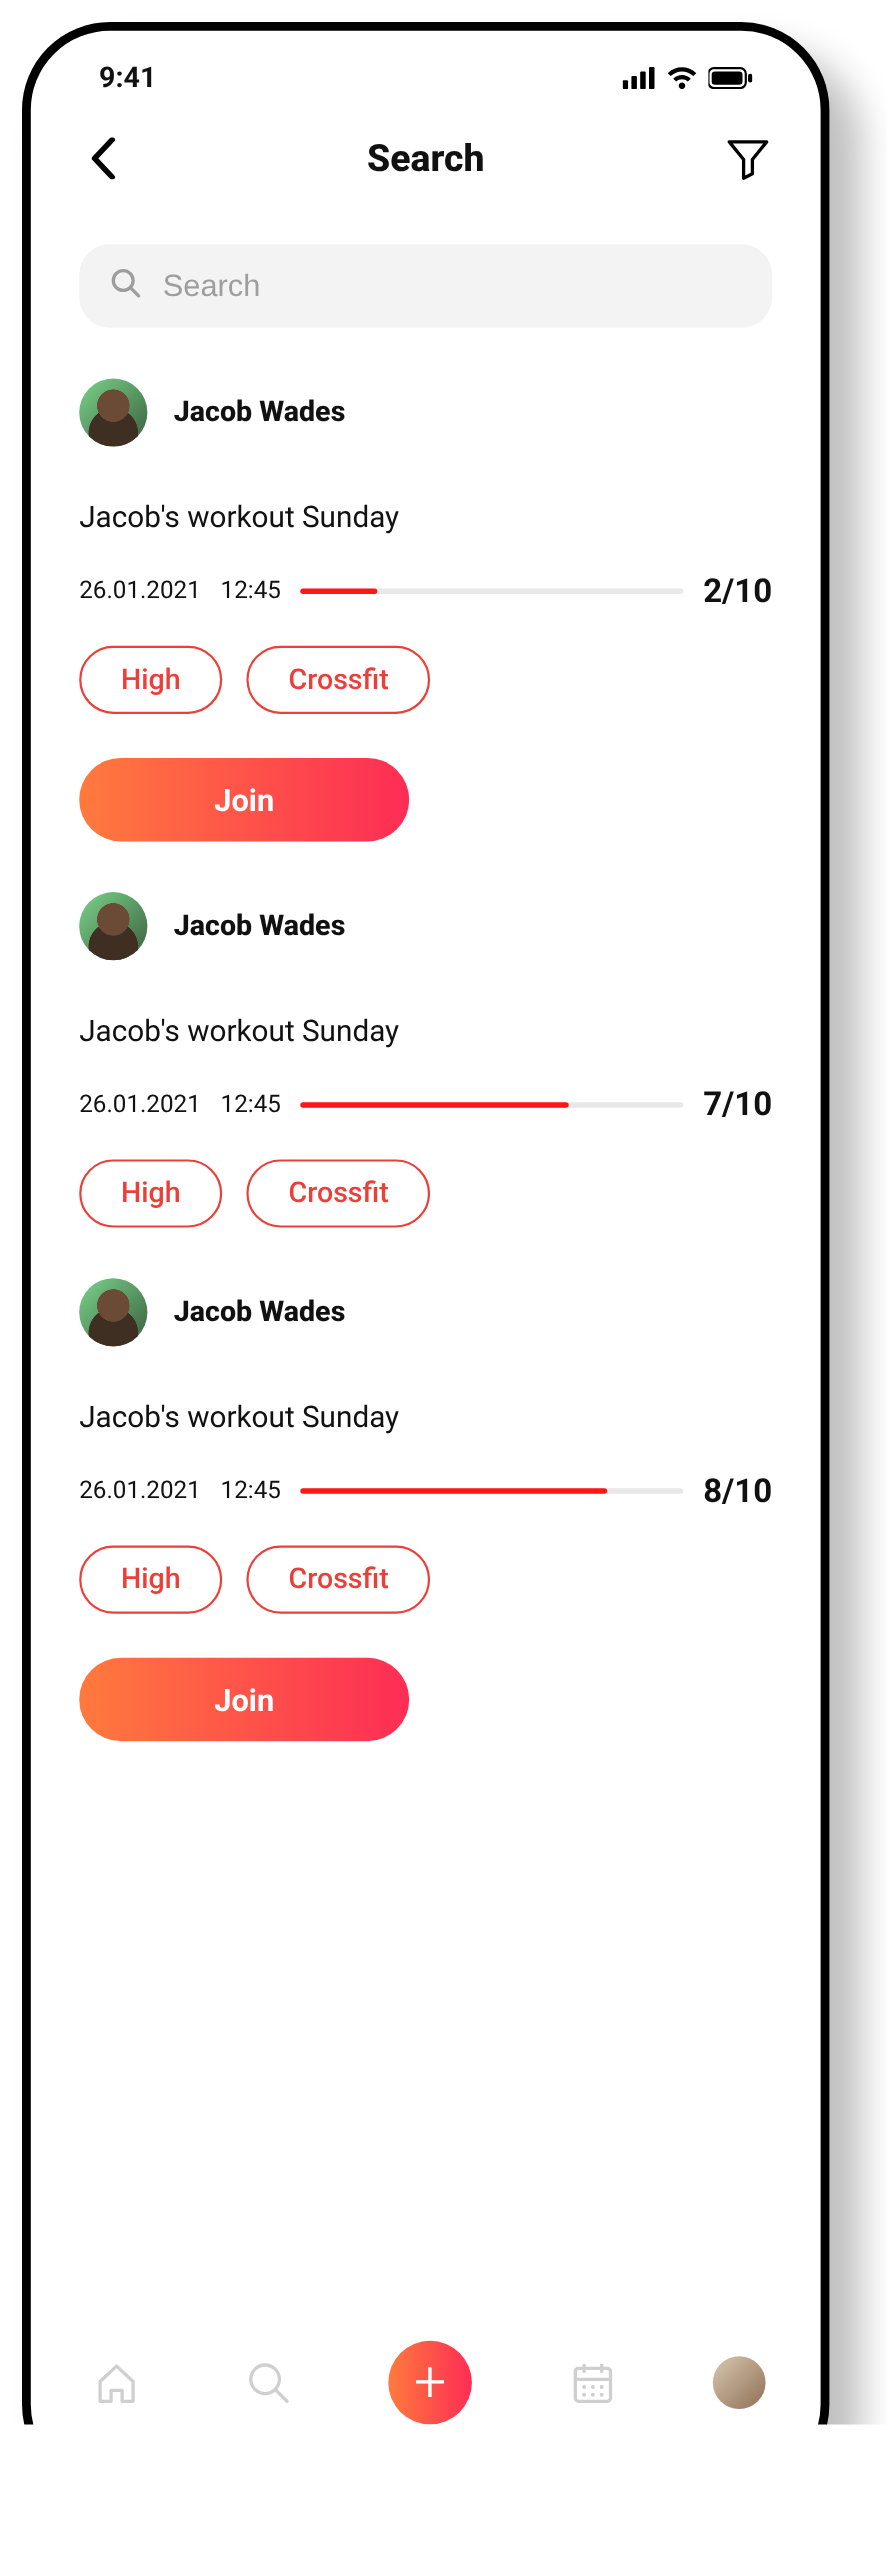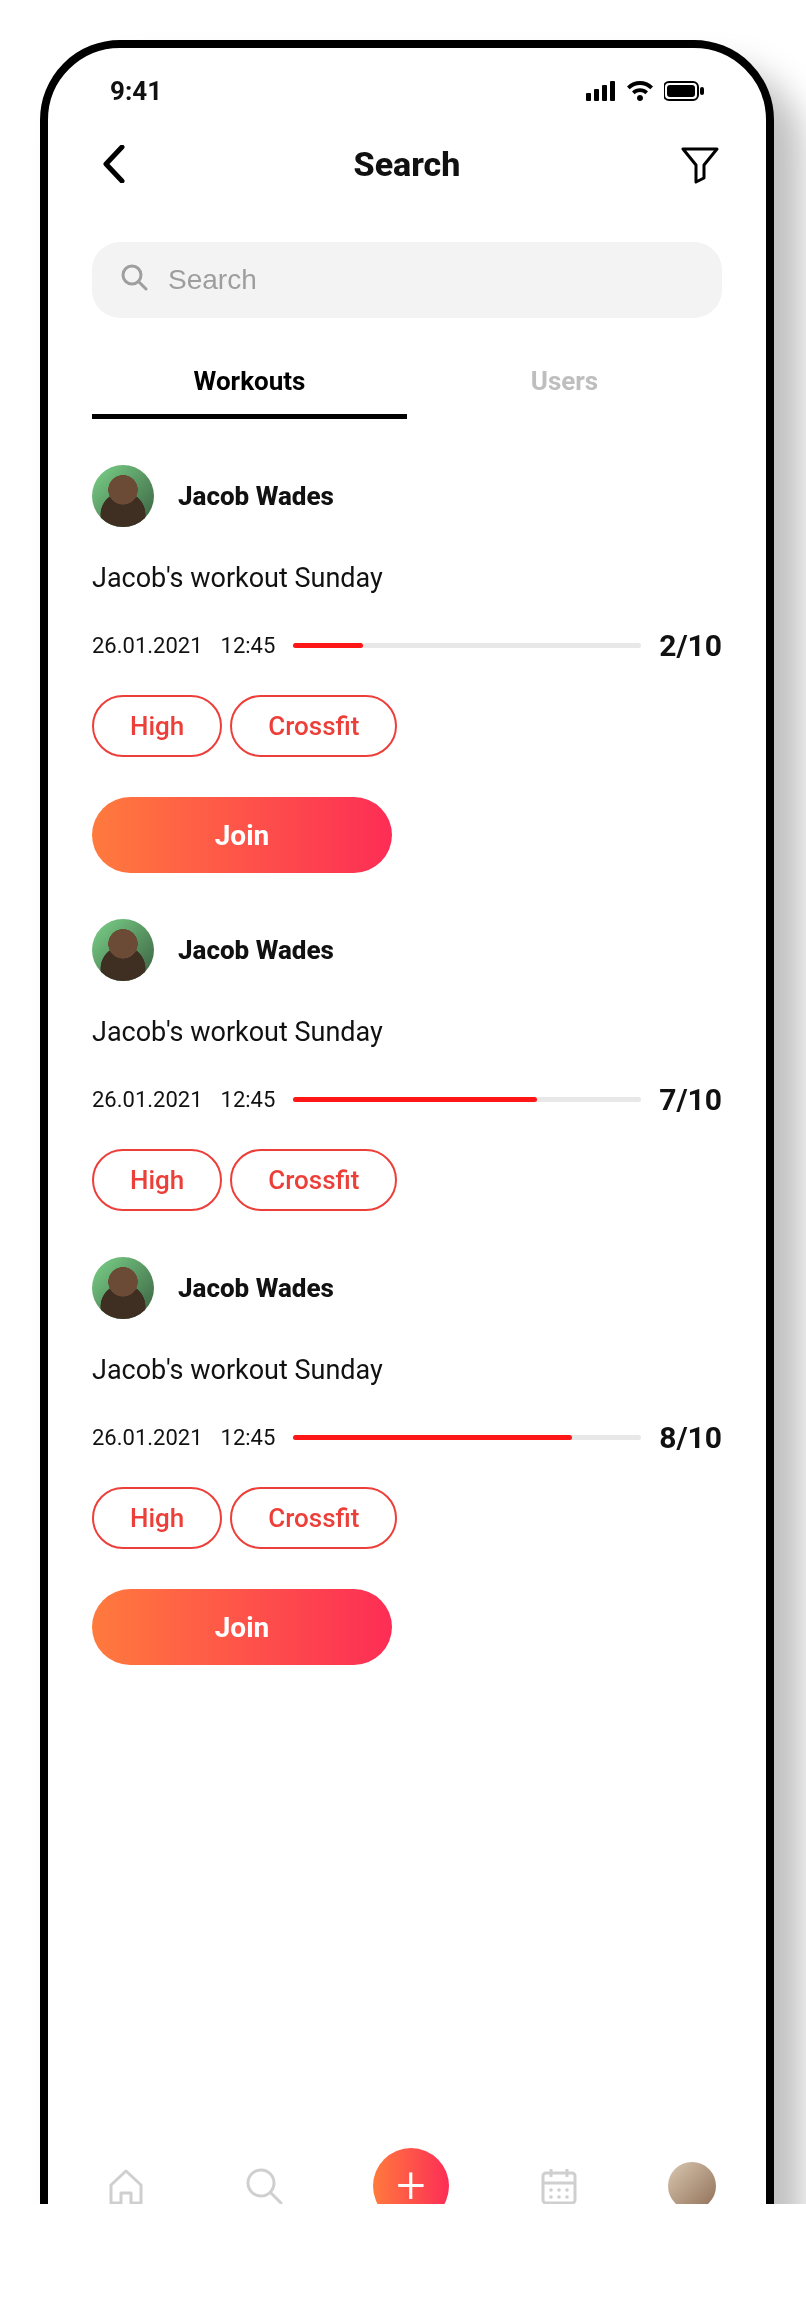--- a/index.html
+++ b/index.html
@@ -18,21 +18,21 @@
     background:#fff;
     display:flex;
     justify-content:center;
     font-family:-apple-system,BlinkMacSystemFont,"Segoe UI",Roboto,sans-serif;
     color:var(--text);
   }
   .canvas{
     width:806px;
     height:2204px;
     position:relative;
-    padding:40px;
+    padding:20px;
   }
   .phone{
     width:734px;
     height:2246px;
     border:8px solid #000;
     border-radius:80px;
     background:#fff;
     position:relative;
     box-shadow: 28px 28px 34px rgba(0,0,0,.25);
     padding:28px 44px 40px 44px;
@@ -120,36 +120,36 @@
     background:linear-gradient(135deg,#7bd38a 0%, #3a5e3f 100%);
     position:relative;overflow:hidden;flex-shrink:0;
   }
   .avatar::after{
     content:"";position:absolute;inset:0;
     background:radial-gradient(circle at 50% 40%, #6b4b36 0 30%, transparent 31%),
                radial-gradient(circle at 50% 80%, #3f2e22 0 38%, transparent 39%);
   }
   .username{font-size:26px;font-weight:800;}
 
-  .wtitle{margin-top:35px;font-size:27px;}
+  .wtitle{margin-top:48px;font-size:27px;}
   .meta{
     margin-top:34px;
     display:flex;align-items:center;gap:18px;
   }
   .dt{font-size:22px;font-weight:400;white-space:nowrap;}
   .bar{
     flex:1;height:5px;background:#E8E8E8;border-radius:3px;position:relative;
   }
   .bar .fill{
     position:absolute;left:0;top:0;bottom:0;
     background:#FF1616;border-radius:3px;
   }
   .count{font-size:30px;font-weight:700;}
 
-  .chips{margin-top:32px;display:flex;gap:8px;flex-wrap:wrap;}
+  .chips{margin-top:32px;display:flex;gap:22px;flex-wrap:wrap;}
   .chip{
     border:2px solid var(--red);
     color:var(--red);
     border-radius:999px;
     padding:14px 36px;
     font-size:26px;
     font-weight:500;
   }
   .chip.solid{
     background:#E4524C;color:#fff;border-color:#E4524C;
@@ -249,24 +249,20 @@
     <div class="searchbar">
       <span>
         <svg width="28" height="28" viewBox="0 0 28 28">
             <circle cx="12" cy="12" r="9" fill="none" stroke="#9E9E9E" stroke-width="3"></circle>
             <line x1="19" y1="19" x2="26" y2="26" stroke="#9E9E9E" stroke-width="3" stroke-linecap="round"></line>
           </svg>
       </span>
       <input placeholder="Search" style="">
     </div>
 
-    <div class="tabs">
-      <div class="tab active">Workouts</div>
-      <div class="tab">Users</div>
-    </div>
 
     <div class="card">
       <div class="userrow">
         <div class="avatar"></div>
         <div class="username">Jacob Wades</div>
       </div>
       <div class="wtitle">Jacob's workout Sunday</div>
       <div class="meta">
         <span class="dt">26.01.2021</span>
         <span class="dt">12:45</span>

